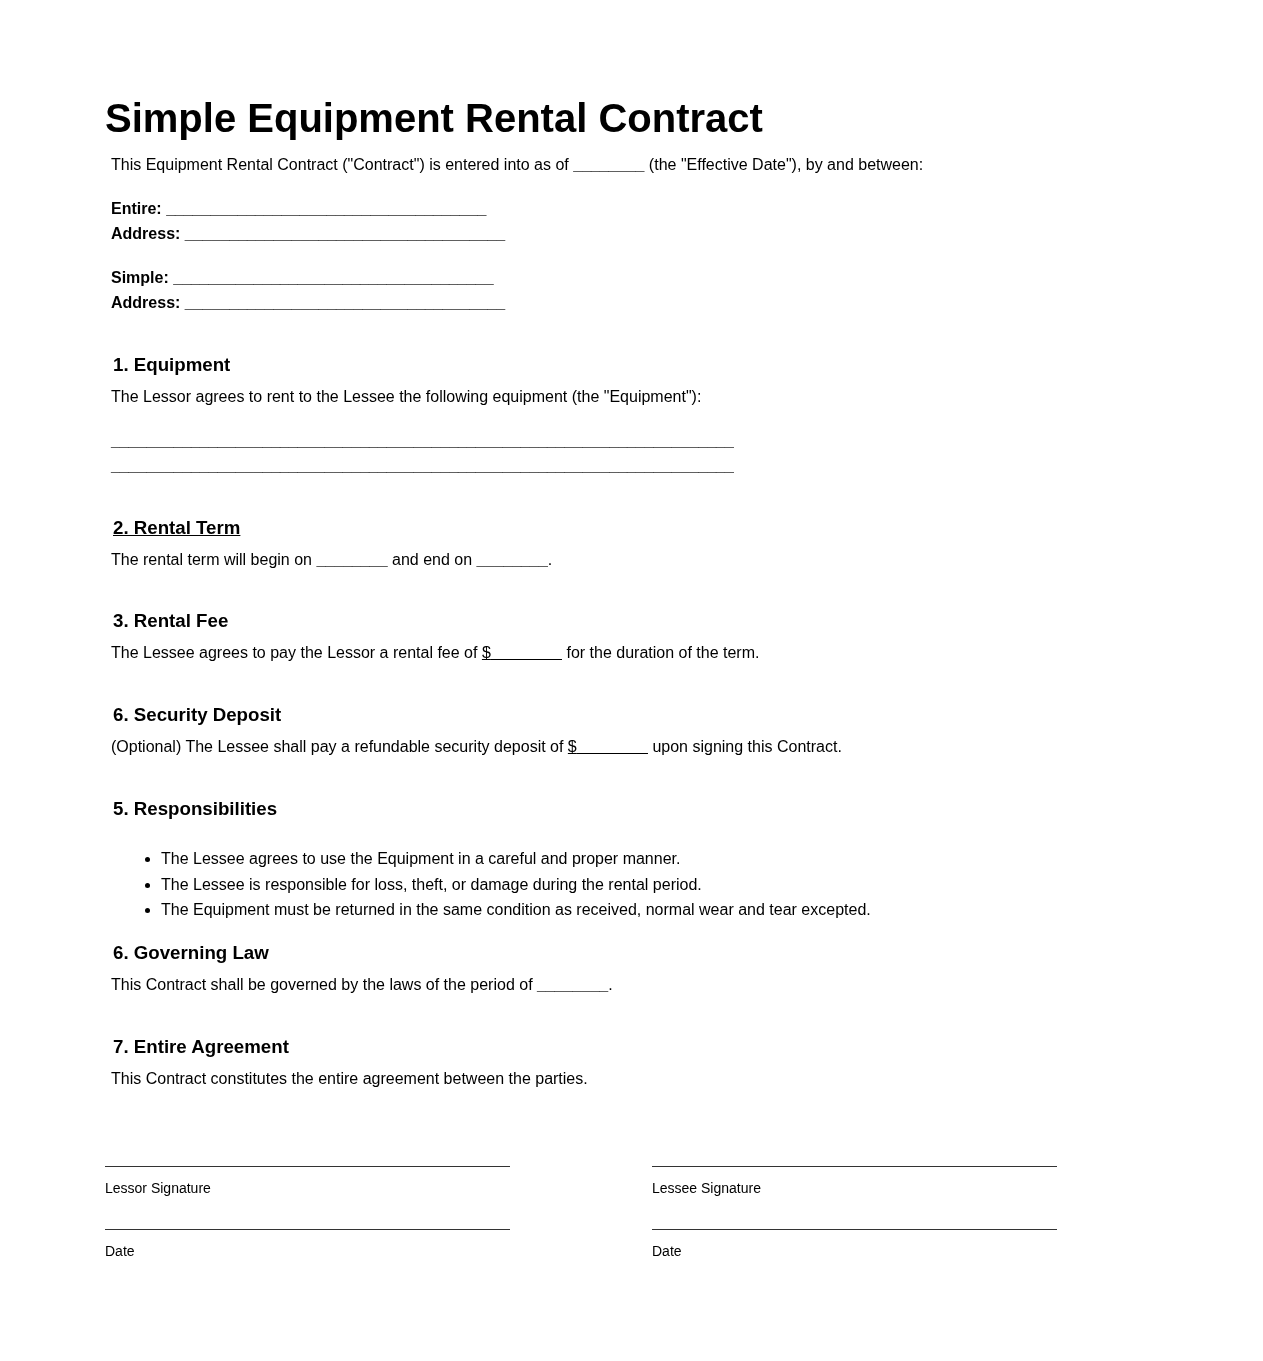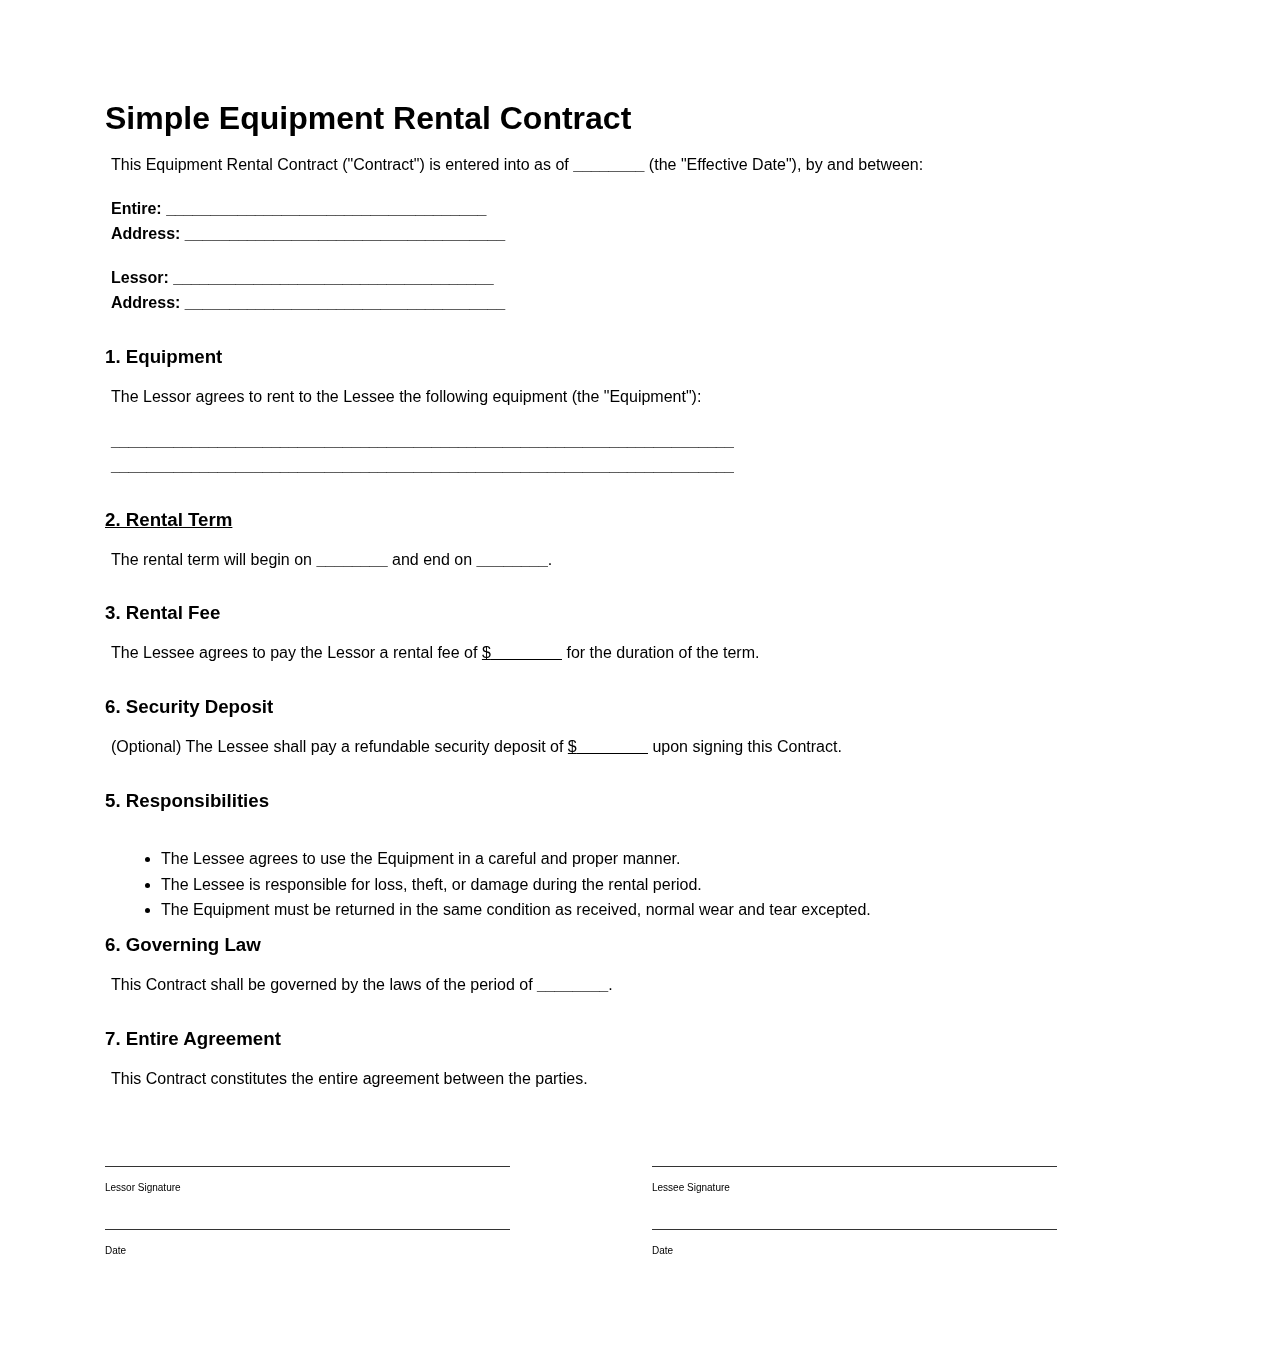--- a/index.html
+++ b/index.html
@@ -11,37 +11,37 @@
       color: #000000;
       position: relative;
     }
     .page {
       position: absolute;
       left: 105px;
       top: 0;
       width: 960px;
     }
     h1 {
-      font-size: 32px;
+      font-size: 40px;
       font-weight: bold;
       margin: 0;
       position: absolute;
       top: 98px;
       left: 0;
       white-space: nowrap;
       line-height: 40px;
     }
     .abs { position: absolute; left: 0; white-space: nowrap; line-height: 20px; margin-left: 6px; }
     .blank { font-weight: bold; }
     .u { text-decoration: underline; }
     .party-label { font-weight: bold; }
     h3 {
       font-size: 18.7px;
       font-weight: bold;
-      margin: 0;
+      margin: 8px;
       position: absolute;
       left: 0;
       line-height: 24px;
       white-space: nowrap;
     }
     ul.resp {
       position: absolute;
       left: 0;
       top: 830px;
       margin: 16px;
@@ -52,21 +52,21 @@
     .sig {
       position: absolute;
       width: 405px;
     }
     .sig-line {
       height: 1px;
       background: #333333;
       width: 405px;
     }
     .sig-label {
-      font-size: 10px;
+      font-size: 14px;
       margin-top: 13px;
       line-height: 16px;
     }
   </style>
 </head>
 <body>
 
 <div class="page">
 
   <h1>Simple Equipment Rental Contract</h1>
@@ -78,21 +78,21 @@
   <div class="abs" style="top:199px;">
     <span class="party-label">Entire:</span>
     <span class="blank">____________________________________</span>
   </div>
   <div class="abs" style="top:224px;">
     <span class="party-label">Address:</span>
     <span class="blank">____________________________________</span>
   </div>
 
   <div class="abs" style="top:268px;">
-    <span class="party-label">Lessor:</span>
+    <span class="party-label">Simple:</span>
     <span class="blank">____________________________________</span>
   </div>
   <div class="abs" style="top:293px;">
     <span class="party-label">Address:</span>
     <span class="blank">____________________________________</span>
   </div>
 
   <h3 style="top:345px;">1. Equipment</h3>
   <div class="abs" style="top:387px;">The Lessor agrees to rent to the Lessee the following equipment (the "Equipment"):</div>
   <div class="abs blank" style="top:431px;">______________________________________________________________________</div>

